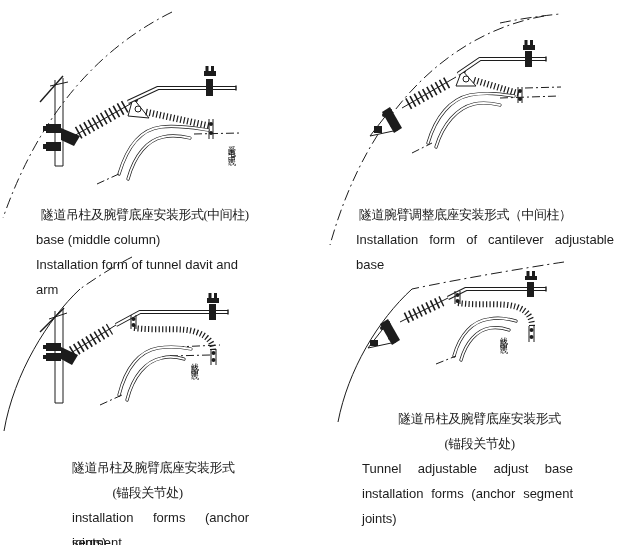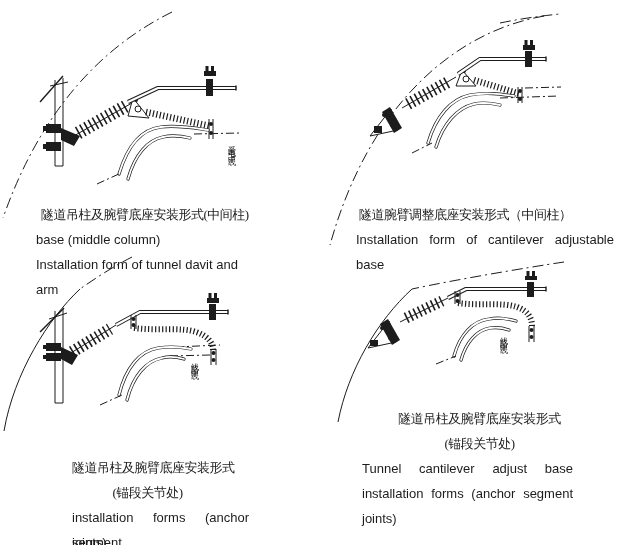--- a/index.html
+++ b/index.html
@@ -273,18 +273,18 @@
   <div class="caption" style="left:72px;top:419px;width:177px;margin-top:36px;">
     <div class="cap-line zh">隧道吊柱及腕臂底座安装形式</div>
     <div class="cap-line zh center" style="margin-right:26px;">(锚段关节处)</div>
     <div class="cap-line en-sans jline">installation forms (anchor segment</div>
     <div class="cap-line en-sans">joints)</div>
   </div>
 
   <div class="caption" style="left:362px;top:406px;width:211px;">
     <div class="cap-line zh center" style="margin-left:24px;">隧道吊柱及腕臂底座安装形式</div>
     <div class="cap-line zh center" style="margin-left:24px;">(锚段关节处)</div>
-    <div class="cap-line en-sans jline">Tunnel cantilever adjust base</div>
+    <div class="cap-line en-sans jline">Tunnel adjustable adjust base</div>
     <div class="cap-line en-sans jline">installation forms (anchor segment</div>
     <div class="cap-line en-sans">joints)</div>
   </div>
 
 </div>
 
 </body></html>

